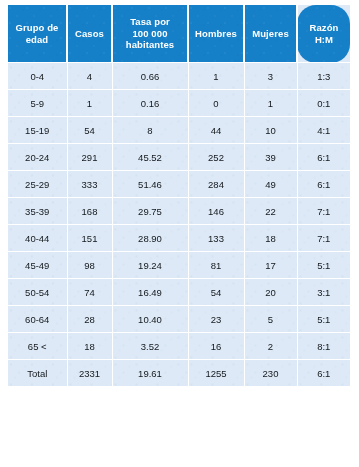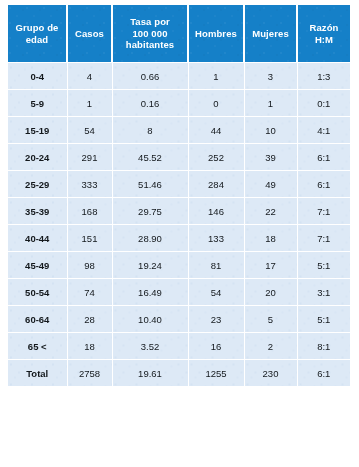--- a/index.html
+++ b/index.html
@@ -42,21 +42,21 @@
     line-height: 11.5px;
     text-align: center;
     vertical-align: middle;
     height: 57px;
     padding: 0 2px;
     border-left: 2px solid #ffffff;
     border-right: 2px solid #ffffff;
     letter-spacing: 0.1px;
   }
   table.data-table thead th:first-child { border-left: none; margin-left: 28px; }
-  table.data-table thead th:last-child  { border-right: none; }
+  table.data-table thead th:last-child  { border-right: none; border-radius: 19px; }
 
   
   table.data-table tbody td {
     background-color: #dde9f6;
     background-image:
       radial-gradient(circle at 3px 4px, rgba(120,160,210,0.40) 0.55px, transparent 0.75px),
       radial-gradient(circle at 11px 12px, rgba(120,160,210,0.34) 0.55px, transparent 0.75px),
       radial-gradient(circle at 17px 6px, rgba(150,185,225,0.35) 0.55px, transparent 0.75px),
       radial-gradient(circle at 7px 17px, rgba(140,175,220,0.30) 0.55px, transparent 0.75px);
     background-size: 21px 20px, 21px 20px, 21px 20px, 21px 20px;
@@ -67,21 +67,21 @@
     vertical-align: middle;
     height: 26px;
     padding: 0 2px;
     border-left: 1.5px solid #ffffff;
     border-right: 1.5px solid #ffffff;
     border-bottom: 1.5px solid #ffffff;
   }
   table.data-table tbody tr:first-child td {
     border-top: 1.5px solid #ffffff;
   }
-  table.data-table tbody td:first-child { border-left: none; font-weight: bold; }
+  table.data-table tbody td:first-child { border-left: none; }
   table.data-table tbody td:last-child  { border-right: none; border-radius: 7px; }
   table.data-table tbody tr:last-child td { border-bottom: none; }
 
   
   col.c-grupo    { width: 59px; }
   col.c-casos    { width: 45px; }
   col.c-tasa     { width: 76px; }
   col.c-hombres  { width: 56px; }
   col.c-mujeres  { width: 53px; }
   col.c-razon    { width: 53px; }
@@ -209,21 +209,21 @@
         <tr>
           <td>65 &lt;</td>
           <td>18</td>
           <td>3.52</td>
           <td>16</td>
           <td>2</td>
           <td>8:1</td>
         </tr>
         <tr>
           <td>Total</td>
-          <td>2758</td>
+          <td>2331</td>
           <td>19.61</td>
           <td>1255</td>
           <td>230</td>
           <td>6:1</td>
         </tr>
       </tbody>
   </table>
 </div>
 
 </body></html>

